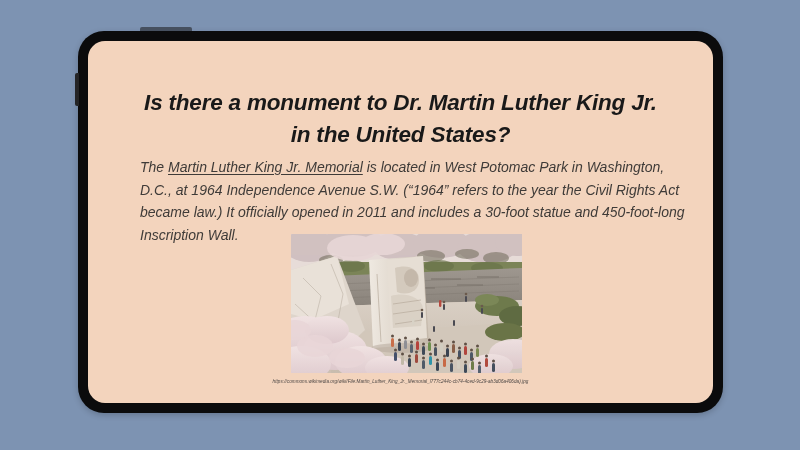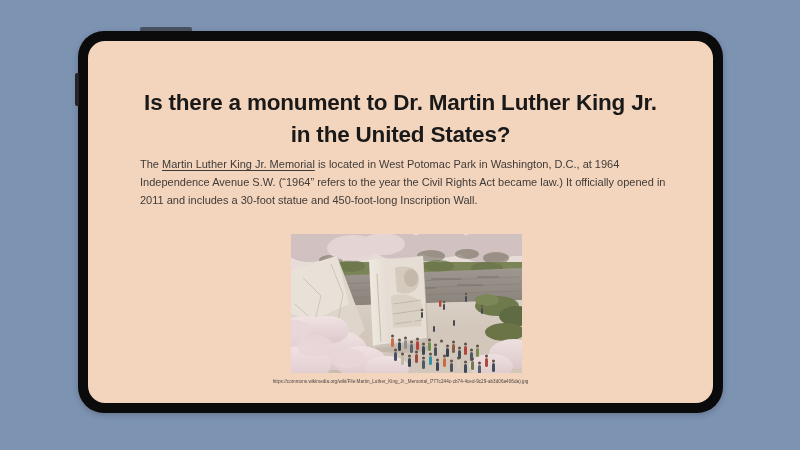--- a/index.html
+++ b/index.html
@@ -63,41 +63,42 @@
     background: #f3d4bd;
     border-radius: 17px;
     overflow: hidden;
   }
 
   
   #slide {
     position: absolute;
     inset: 0;
     padding: 12px;
+    font-style: italic;
   }
 
   #slide-title {
     position: absolute;
     left: 50px;
     top: 46px;
     width: 525px;
     text-align: center;
     font-size: 22.5px;
     font-weight: bold;
     line-height: 1.42;
     letter-spacing: -0.2px;
     color: #191919;
   }
 
   #slide-body {
     position: absolute;
     left: 52px;
     top: 115px;
     width: 552px;
-    font-size: 11px;
+    font-size: 14px;
     line-height: 1.62;
     color: #3f3b38;
     text-align: left;
   }
 
   #body-link {
     text-decoration: underline;
     text-underline-offset: 1.5px;
     color: #3f3b38;
   }

